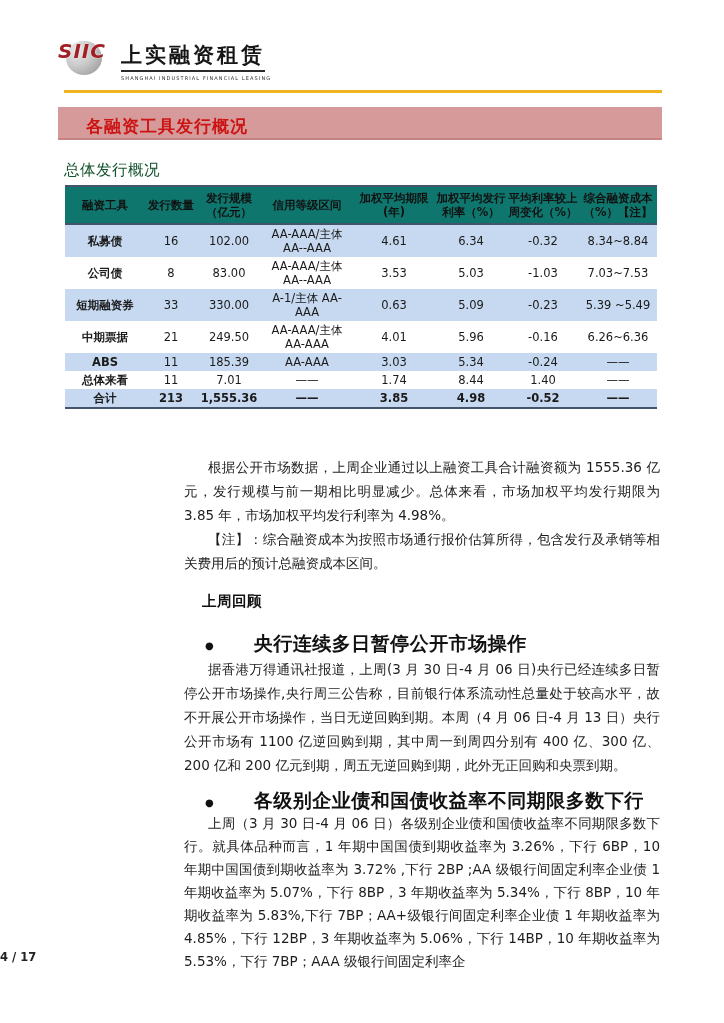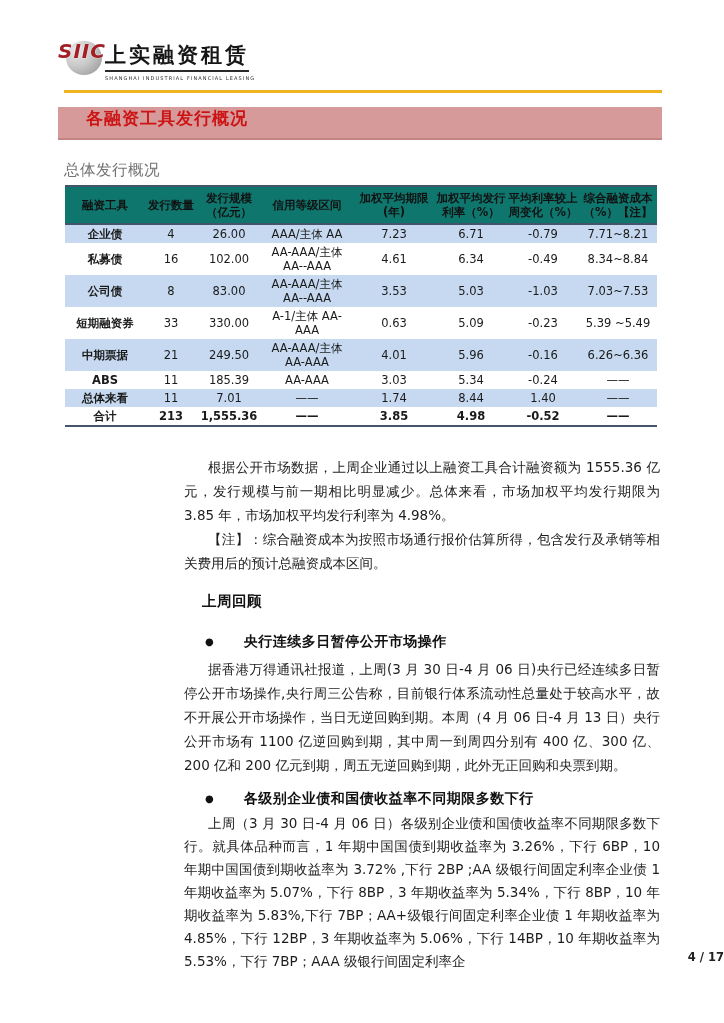--- a/index.html
+++ b/index.html
@@ -14,39 +14,39 @@
   .logo { top:41px; left:62px; display:flex; align-items:flex-start; }
   .logo-mark { position:relative; width:42px; height:40px; }
   .sphere {
     position:absolute; top:0; left:4px; width:36px; height:34px; border-radius:50%;
     background:radial-gradient(circle at 30% 28%, #e9e9e9 0%, #c9c9c9 45%, #8f8f8f 100%);
   }
   .siic {
     position:absolute; left:-4px; bottom:18px; font-size:20px; font-weight:bold;
     font-style:italic; color:#a02025; letter-spacing:1px; text-shadow:0 0 1px #ffffff,0 0 1px #ffffff;
   }
-  .logo-text { margin-left:1px; padding-top:3px; }
+  .logo-text { margin-left:17px; padding-top:3px; }
   .logo-cn {
     font-size:21px; font-weight:bold; color:#161616; letter-spacing:3px;
     border-bottom:2px solid #2a2a2a; padding-bottom:3px; display:inline-block; line-height:1.1;
   }
   .logo-en { font-size:5px; letter-spacing:1.1px; color:#2e2e2e; margin-top:3px; white-space:nowrap; }
 
   
   .rule-yellow { top:90px; left:64px; width:598px; height:3px; background:#f0b41f; }
 
   
   .banner {
     top:107px; left:58px; width:604px; height:31px; background:#d69a9a;
-    border-bottom:2px solid #c28484; display:flex; align-items:flex-start;
+    border-bottom:2px solid #c28484; display:flex; align-items:flex-end;
   }
   .banner-title { font-size:17px; font-weight:bold; color:#cc1414; padding-left:28px; letter-spacing:1px; }
 
   
-  .section-title { top:160px; left:64px; font-size:15.5px; color:#737373; letter-spacing:0.5px; }
+  .section-title { top:160px; left:64px; font-size:15.5px; color:#14532d; letter-spacing:0.5px; }
 
   
   .tbl-wrap { top:185px; left:65px; width:592px; }
   table { border-collapse:collapse; width:592px; table-layout:fixed;
           border-top:2px solid #44546a; border-bottom:2px solid #44546a; }
   th, td { font-size:11.5px; line-height:14px; text-align:center; vertical-align:middle;
            padding:2px 2px; word-break:break-word; }
   thead th { font-weight:bold; color:#111; background:#0f766e; border-bottom:2px solid #44546a; padding:4px 1px; }
   tbody tr:nth-child(odd) td { background:#c6d9f0; }
   tbody td:first-child { font-weight:bold; }
@@ -56,26 +56,26 @@
   .para { left:184px; width:476px; font-size:13.5px; line-height:24px;
           text-align:justify; text-indent:24px; color:#1c1c1c; }
   .p-summary { top:455px; }
   .p-note    { top:527px; }
 
   
   .review-title { top:592px; left:202px; font-size:14.5px; font-weight:bold; color:#111; letter-spacing:0.5px; }
   .bullet-row { left:205px; width:455px; }
   .b1-head { top:631px; } .b2-head { top:788px; }
   .bullet-dot { font-size:10px; color:#111; display:inline-block; vertical-align:1px; }
-  .bullet-heading { font-size:14px; font-weight:bold; color:#111; margin-left:30px; letter-spacing:0.5px; }
+  .bullet-heading { font-size:19px; font-weight:bold; color:#111; margin-left:40px; letter-spacing:0.5px; }
   .b1-body { top:657px; }
   .b2-body { top:812px; line-height:23px; }
 
   
-  .footer { top:950px; left:0; width:724px; text-align:right;
+  .footer { top:950px; left:0; width:724px; text-align:left;
             font-size:11.5px; font-weight:bold; color:#222; }
 </style>
 </head>
 <body>
 
 <div class="abs logo">
   <div class="logo-mark">
     <div class="sphere"></div>
     <div class="siic">SIIC</div>
   </div>
@@ -112,37 +112,27 @@
           <th>发行规模（亿元）</th>
           <th>信用等级区间</th>
           <th>加权平均期限(年)</th>
           <th>加权平均发行利率（%）</th>
           <th>平均利率较上周变化（%）</th>
           <th>综合融资成本（%）【注】</th>
         </tr>
       </thead>
     <tbody>
         <tr>
-          <td>企业债</td>
-          <td>4</td>
-          <td>26.00</td>
-          <td>AAA/主体 AA</td>
-          <td>7.23</td>
-          <td>6.71</td>
-          <td>-0.79</td>
-          <td>7.71~8.21</td>
-        </tr>
-        <tr>
           <td>私募债</td>
           <td>16</td>
           <td>102.00</td>
           <td>AA-AAA/主体 AA--AAA</td>
           <td>4.61</td>
           <td>6.34</td>
-          <td>-0.49</td>
+          <td>-0.32</td>
           <td>8.34~8.84</td>
         </tr>
         <tr>
           <td>公司债</td>
           <td>8</td>
           <td>83.00</td>
           <td>AA-AAA/主体 AA--AAA</td>
           <td>3.53</td>
           <td>5.03</td>
           <td>-1.03</td>

